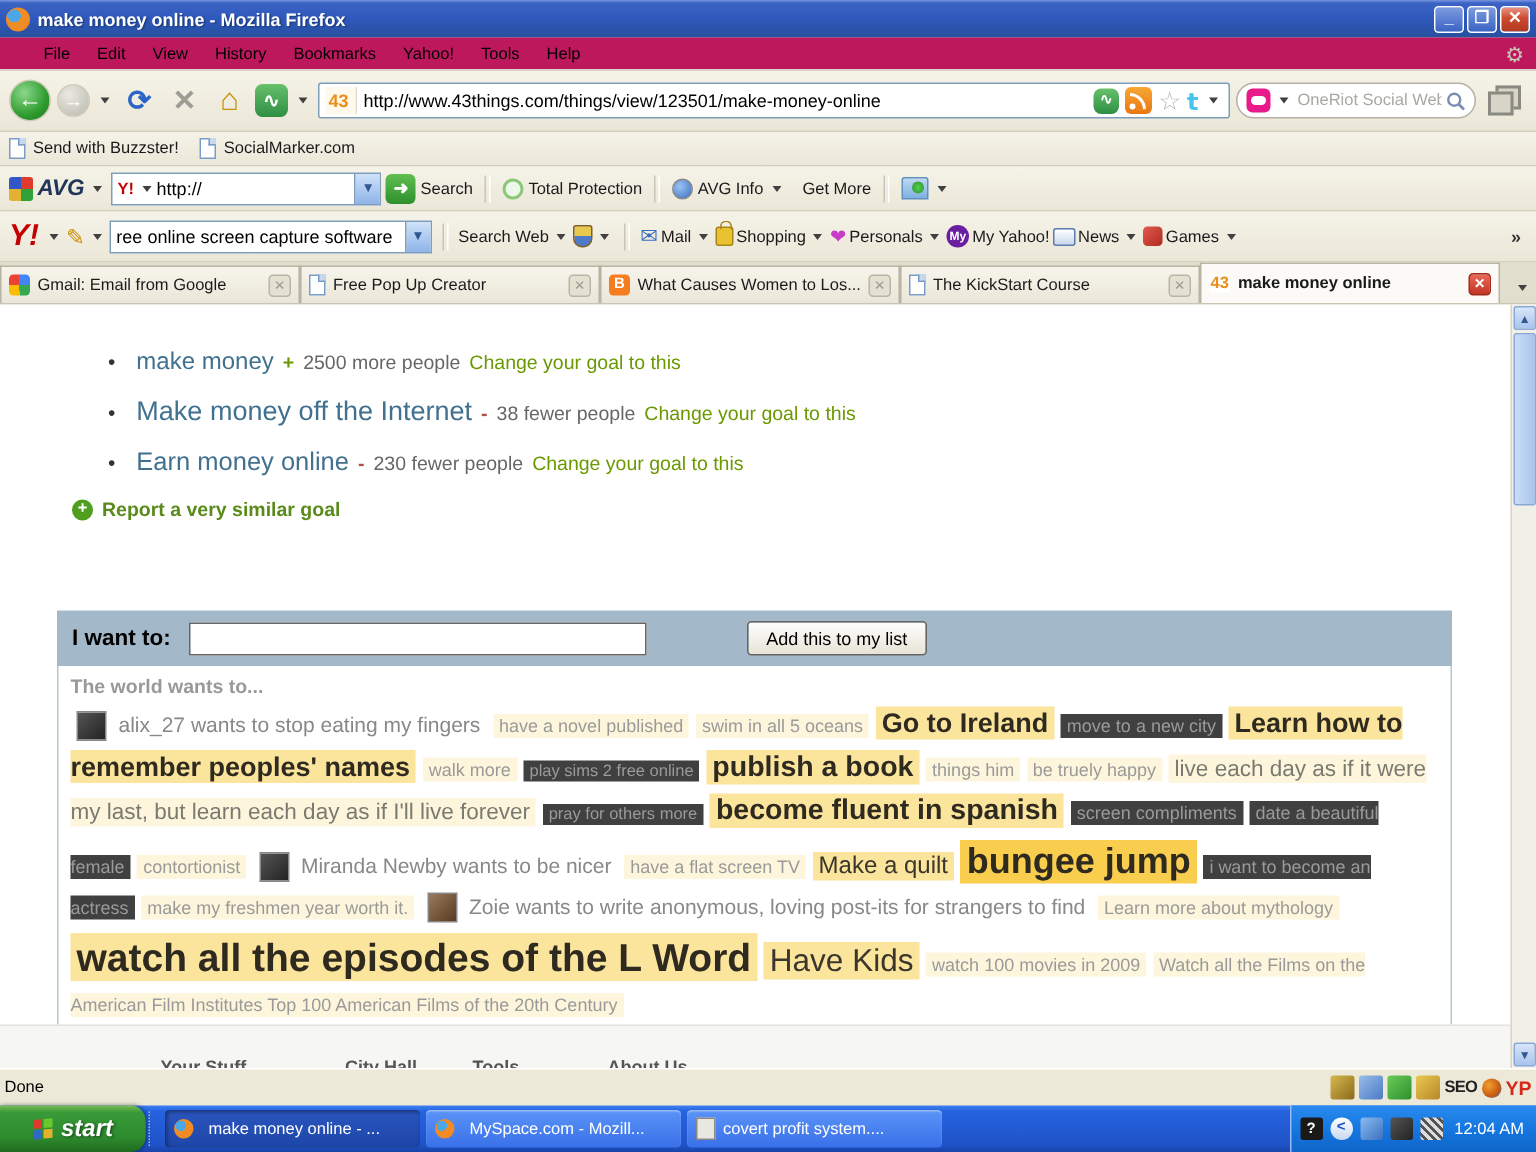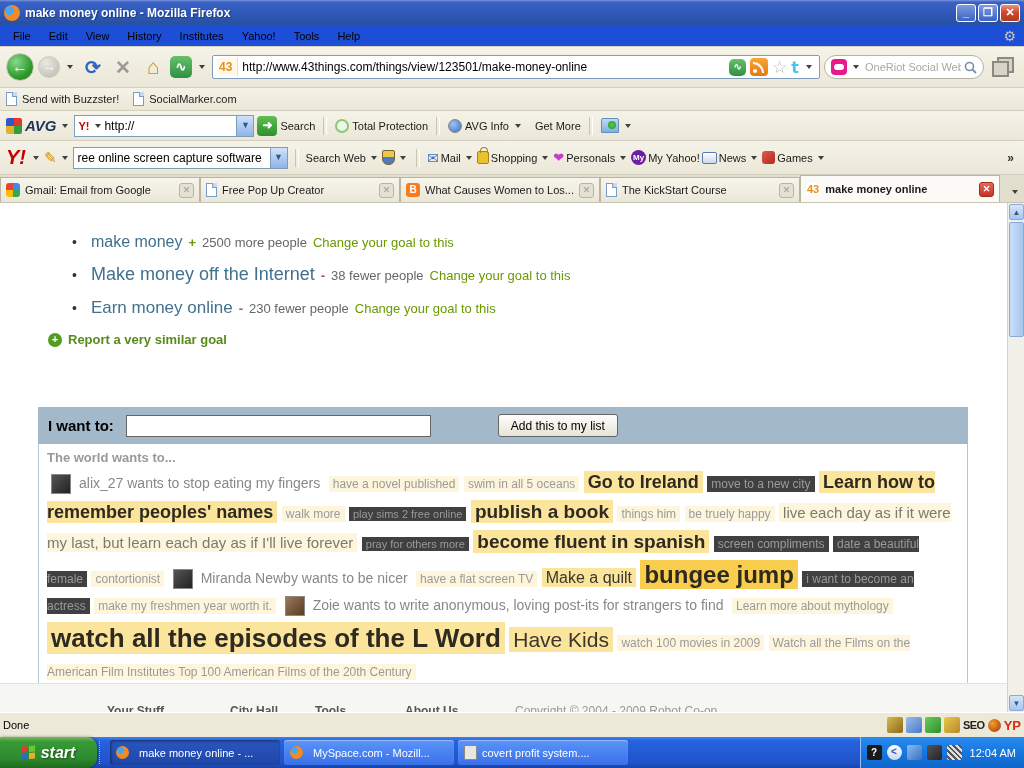--- a/index.html
+++ b/index.html
@@ -8,21 +8,21 @@
 
   
   .titlebar { height:25px; background:linear-gradient(180deg,#7A96DF 0%,#3A63C4 8%,#2F58BC 50%,#27509F 100%); display:flex; align-items:center; padding:0 4px; flex:0 0 auto; }
   .fficon { width:16px; height:16px; border-radius:50%; background:radial-gradient(circle at 35% 35%,#4aa7e8 0 28%,#f08b26 30% 70%,#c7551b 100%); margin-right:5px; flex:0 0 auto; }
   .titletext { color:#fff; font-weight:bold; font-size:12px; text-shadow:1px 1px 1px #1a3a7a; flex:1; white-space:nowrap; overflow:hidden; }
   .winbtns { display:flex; gap:2px; }
   .wbtn { width:20px; height:18px; border:1px solid #fff; border-radius:3px; color:#fff; font-size:11px; line-height:15px; text-align:center; font-weight:bold; background:linear-gradient(180deg,#7D9BE0,#3A63C4); }
   .wbtn.close { background:linear-gradient(180deg,#E89482,#CE4A2F 45%,#B03A20); }
 
   
-  .menubar { height:22px; background:#1d4ed8; display:flex; align-items:center; padding-left:4px; border-bottom:1px solid #D8D4C4; flex:0 0 auto; }
+  .menubar { height:22px; background:#be185d; display:flex; align-items:center; padding-left:20px; border-bottom:1px solid #D8D4C4; flex:0 0 auto; }
   .menu-item { font-size:11px; color:#000; padding:3px 9px; }
   .menubar .gear { margin-left:auto; margin-right:8px; color:#C9C5B4; font-size:14px; }
 
   
   .tbrow { background:linear-gradient(180deg,#F5F3E8,#EBE7D8); border-bottom:1px solid #D4D0BE; display:flex; align-items:center; flex:0 0 auto; }
   .dd { width:0; height:0; border-left:3px solid transparent; border-right:3px solid transparent; border-top:4px solid #404040; display:inline-block; margin:0 3px; }
   .split { width:4px; height:18px; border-left:1px solid #C9C5B4; border-right:1px solid #fff; margin:0 5px; }
   .tlabel { font-size:11px; color:#1a1a1a; white-space:nowrap; }
 
   
@@ -188,21 +188,21 @@
       <div class="wbtn">❐</div>
       <div class="wbtn close">✕</div>
     </div>
   </div>
 
   <div class="menubar">
     <span class="menu-item">File</span>
     <span class="menu-item">Edit</span>
     <span class="menu-item">View</span>
     <span class="menu-item">History</span>
-    <span class="menu-item">Institutes</span>
+    <span class="menu-item">Bookmarks</span>
     <span class="menu-item">Yahoo!</span>
     <span class="menu-item">Tools</span>
     <span class="menu-item">Help</span>
     <span class="gear">⚙</span>
   </div>
 
   <div class="tbrow navbar">
     <div class="navcirc">←</div>
     <div class="navcirc fwd">→</div>
     <span class="dd"></span>
@@ -413,21 +413,20 @@
         <span class="s">FAQ</span>
       </div>
       <div class="fcol c3">
         <span class="h">Tools</span>
         <span class="s">RSS</span>
       </div>
       <div class="fcol c4">
         <span class="h">About Us</span>
         <span class="s">Our blog</span>
       </div>
-      <span class="copyr">Copyright © 2004 - 2009 Robot Co-op</span>
     </div>
 
     <div class="scrollbar">
       <div class="sbtn up">▲</div>
       <div class="sthumb"></div>
       <div class="sbtn down">▼</div>
     </div>
   </div>
 
   <div class="statusbar">

